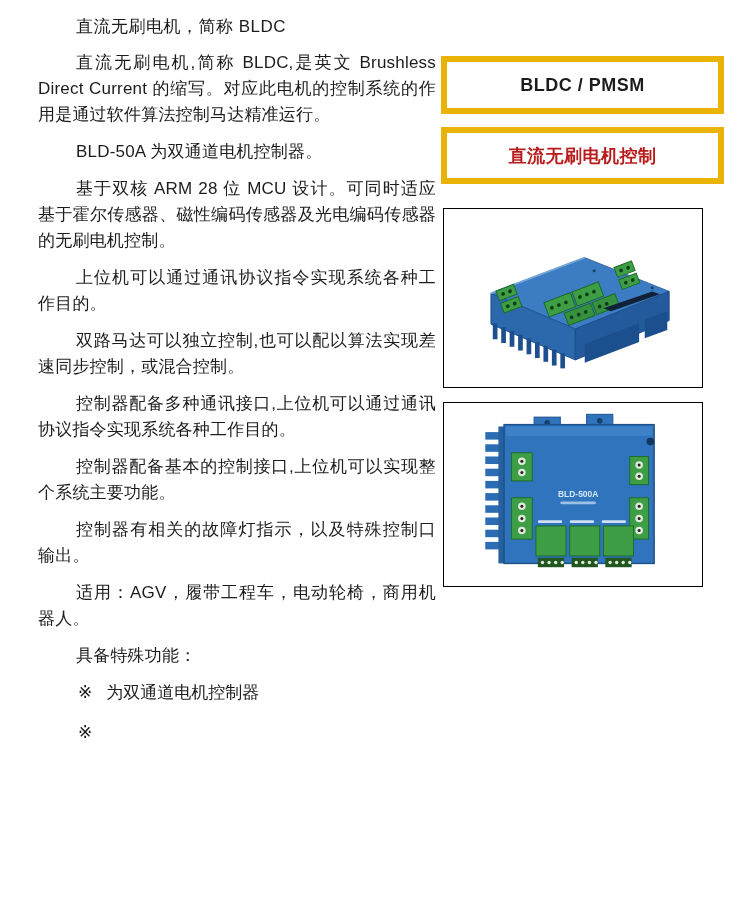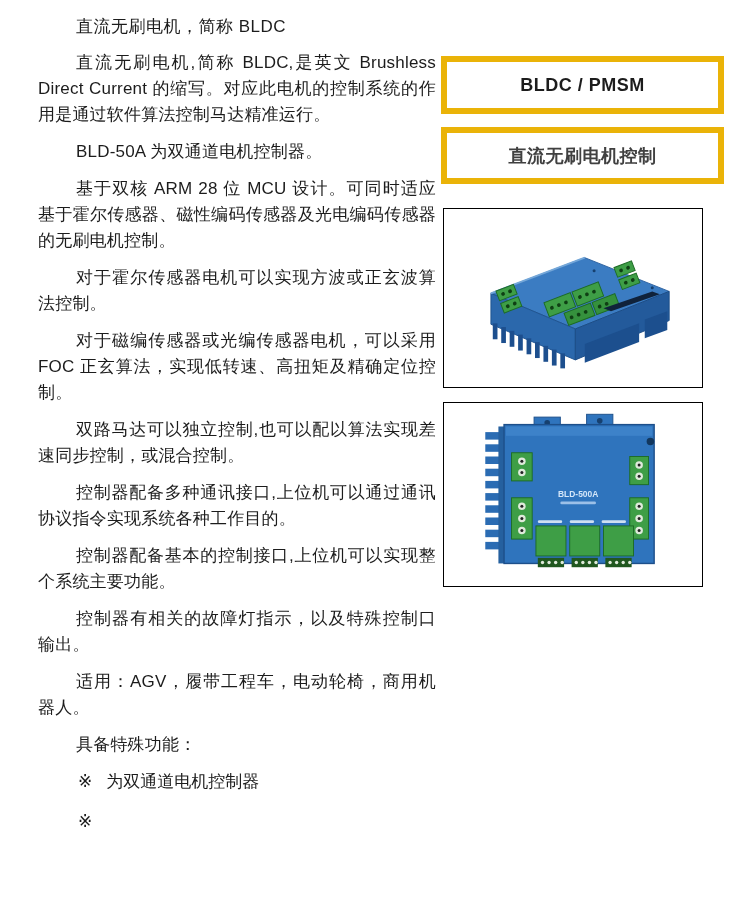--- a/index.html
+++ b/index.html
@@ -44,22 +44,21 @@
 </head>
 <body>
 
 <div class="page">
 
   <div class="text-col">
     <div class="doc-heading">直流无刷电机，简称 BLDC</div>
     <p>直流无刷电机,简称 BLDC,是英文 Brushless Direct Current 的缩写。对应此电机的控制系统的作用是通过软件算法控制马达精准运行。</p>
     <p>BLD-50A 为双通道电机控制器。</p>
     <p>基于双核 ARM 28 位 MCU 设计。可同时适应基于霍尔传感器、磁性编码传感器及光电编码传感器的无刷电机控制。</p>
-    <p>对于霍尔传感器电机可以实现方波或正玄波算法控制。</p>
-    <p>对于磁编传感器或光编传感器电机，可以采用 FOC 正玄算法，实现低转速、高扭矩及精确定位控制。</p>
+    <p>上位机可以通过通讯协议指令实现系统各种工作目的。</p>
     <p>双路马达可以独立控制,也可以配以算法实现差速同步控制，或混合控制。</p>
     <p>控制器配备多种通讯接口,上位机可以通过通讯协议指令实现系统各种工作目的。</p>
     <p>控制器配备基本的控制接口,上位机可以实现整个系统主要功能。</p>
     <p>控制器有相关的故障灯指示，以及特殊控制口输出。</p>
     <p>适用：AGV，履带工程车，电动轮椅，商用机器人。</p>
     <p>具备特殊功能：</p>
 
     <div class="bullet-list">
       <div class="bullet-row">
         <span class="bullet-marker">※</span>
@@ -70,21 +69,21 @@
       </div>
 
     </div>
   </div>
 
   <div class="label-box box1">
     <span>BLDC / PMSM</span>
   </div>
 
   <div class="label-box box2">
-    <span style="color: #404040;">直流无刷电机控制</span>
+    <span style="color: #b91c1c;">直流无刷电机控制</span>
   </div>
 
   <div class="photo-frame frame1">
     <svg viewBox="0 0 275 178" aria-hidden="true">
 
       <polygon points="50,84 150,46 240,82 140,122" fill="#3b7cc2" stroke="#2a5f9e" stroke-width="1"></polygon>
       <polygon points="50,84 140,122 140,155 50,117" fill="#2b68ac" stroke="#1f538f" stroke-width="1"></polygon>
       <polygon points="140,122 240,82 240,113 140,155" fill="#235a9b" stroke="#1b4c85" stroke-width="1"></polygon>
       <line x1="50" y1="84" x2="150" y2="46" stroke="#74a7d9" stroke-width="2"></line>
 

